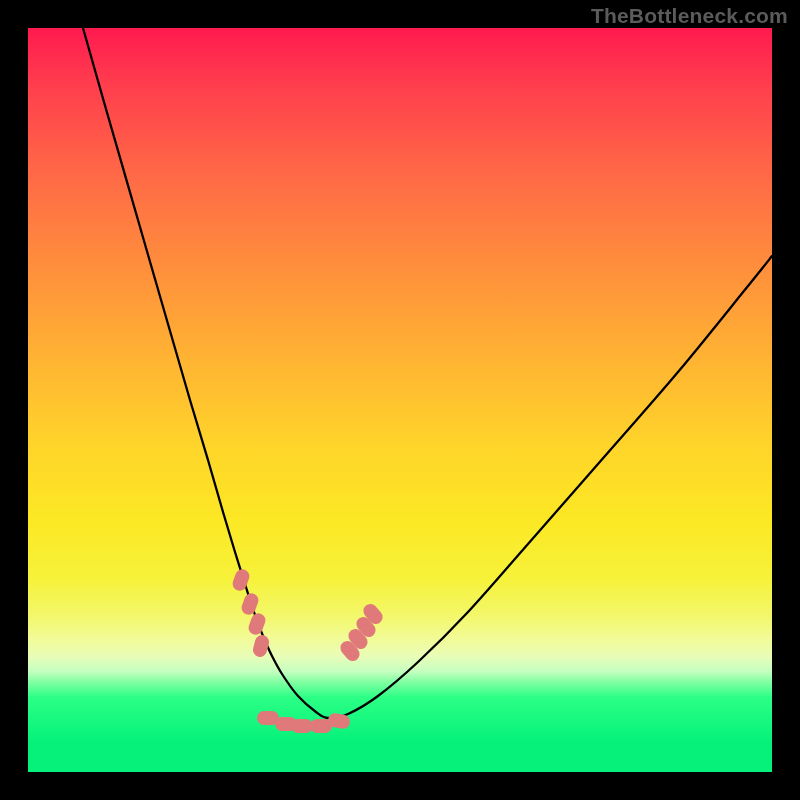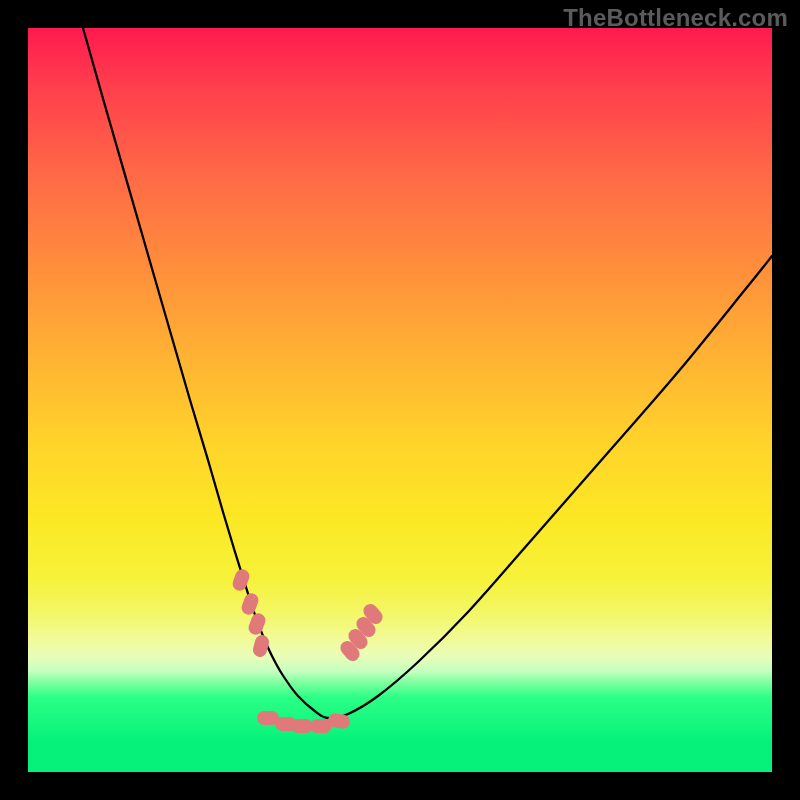--- a/index.html
+++ b/index.html
@@ -41,21 +41,21 @@
       #2bff86 90%,
       #05f179 96%,
       #05f179 100%
     );
   }
   .watermark {
     position: absolute;
     top: 4px;
     right: 12px;
     font-family: Arial, Helvetica, sans-serif;
-    font-size: 24px;
+    font-size: 21px;
     font-weight: 600;
     color: #5b5b5b;
     letter-spacing: 0.2px;
   }
   svg.curve {
     position: absolute;
     left: 28px; top: 28px;
     width: 744px; height: 744px;
     overflow: visible;
   }

